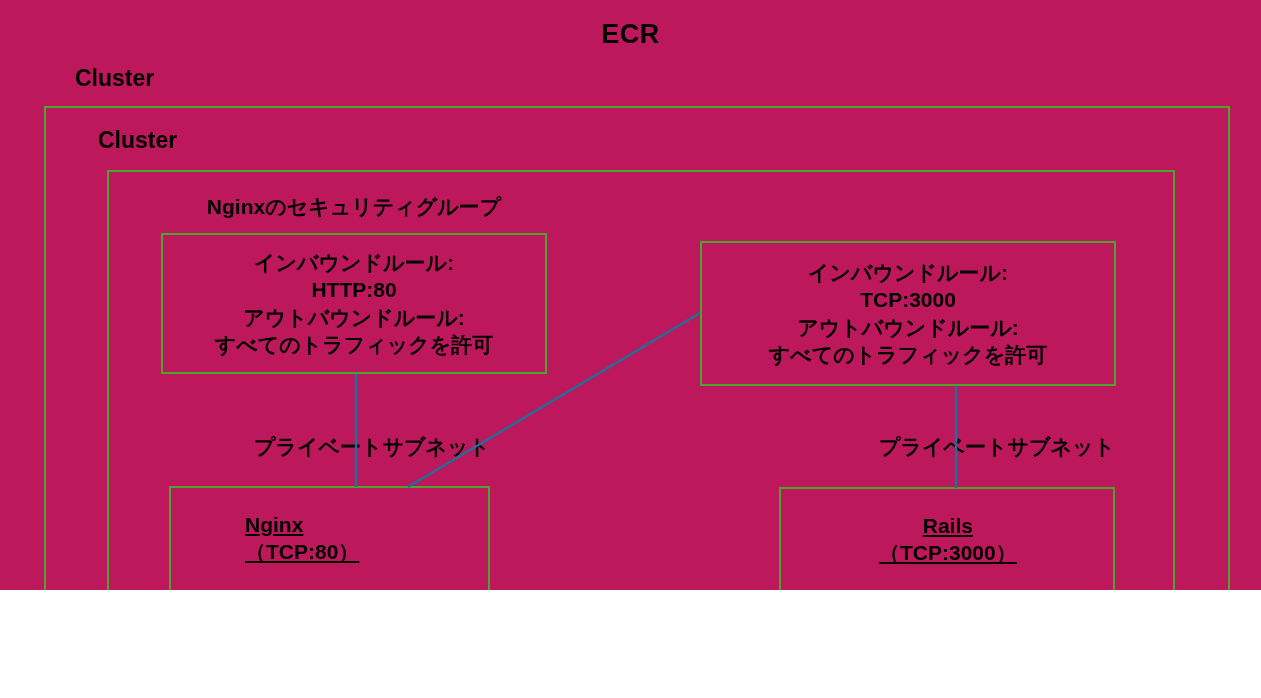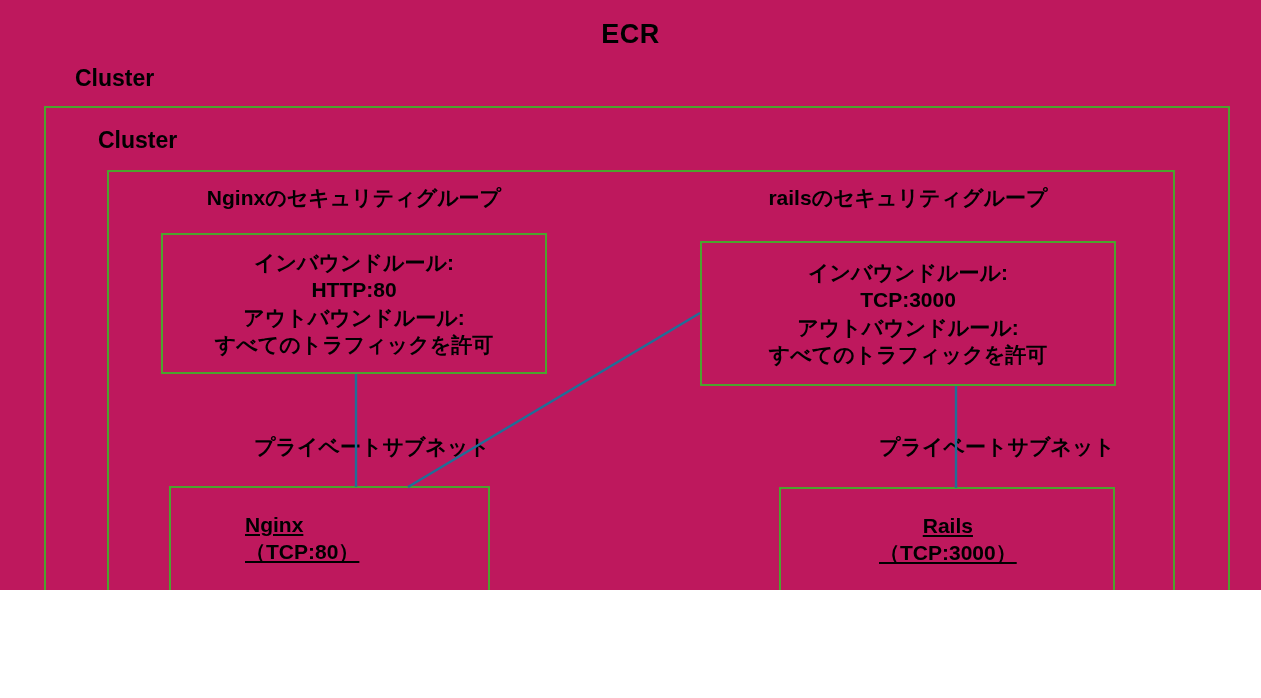--- a/index.html
+++ b/index.html
@@ -110,30 +110,29 @@
 <div id="canvas">
 
   <div class="diagram-title">ECR</div>
 
   <div class="box-label" style="left:75px; top:66px;">Cluster</div>
   <div class="gbox" style="left:44px; top:106px; width:1186px; height:575px;"></div>
 
   <div class="box-label" style="left:98px; top:128px;">Cluster</div>
   <div class="gbox" style="left:107px; top:170px; width:1068px; height:469px;"></div>
 
-  <div class="grp-label" style="left:161px; top:186px; width:386px;">Nginxのセキュリティグループ</div>
+  <div class="grp-label" style="left:161px; top:195px; width:386px;">Nginxのセキュリティグループ</div>
   <div class="gbox" style="left:161px; top:233px; width:386px; height:141px;"></div>
   <div class="rules" style="left:161px; top:233px; width:386px; height:141px;">
     <div class="line">インバウンドルール:</div>
     <div class="line">HTTP:80</div>
     <div class="line">アウトバウンドルール:</div>
     <div class="line">すべてのトラフィックを許可</div>
   </div>
 
-  <div class="grp-label" style="left:700px; top:186px; width:416px;">railsのセキュリティグループ</div>
   <div class="gbox" style="left:700px; top:241px; width:416px; height:145px;"></div>
   <div class="rules" style="left:700px; top:241px; width:416px; height:145px;">
     <div class="line">インバウンドルール:</div>
     <div class="line">TCP:3000</div>
     <div class="line">アウトバウンドルール:</div>
     <div class="line">すべてのトラフィックを許可</div>
   </div>
 
   <div class="subnet-label" style="left:169px; top:435px; width:321px;">プライベートサブネット</div>
   <div class="gbox" style="left:169px; top:486px; width:321px; height:120px;"></div>

